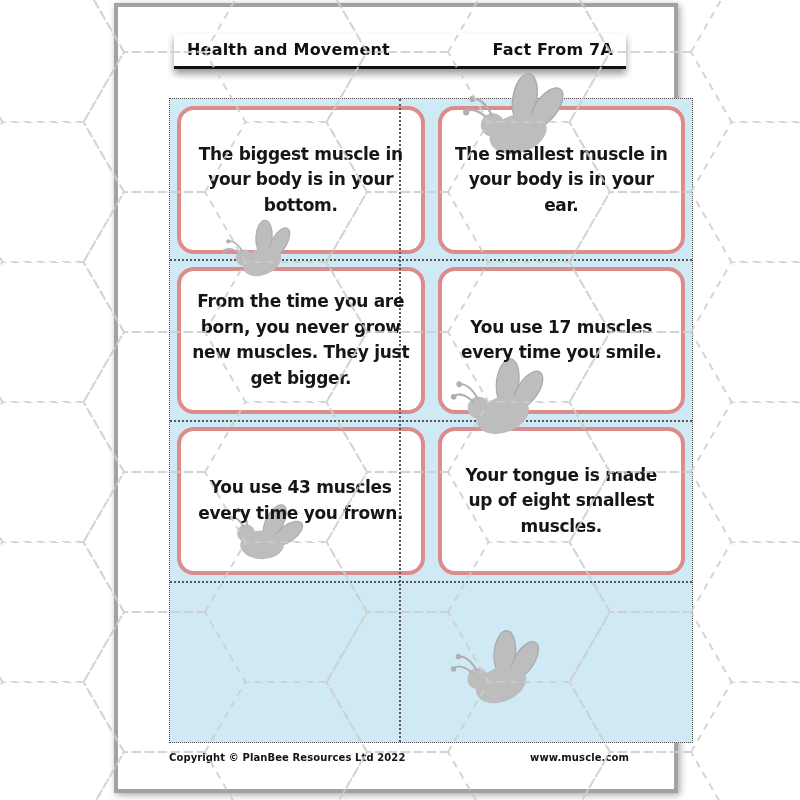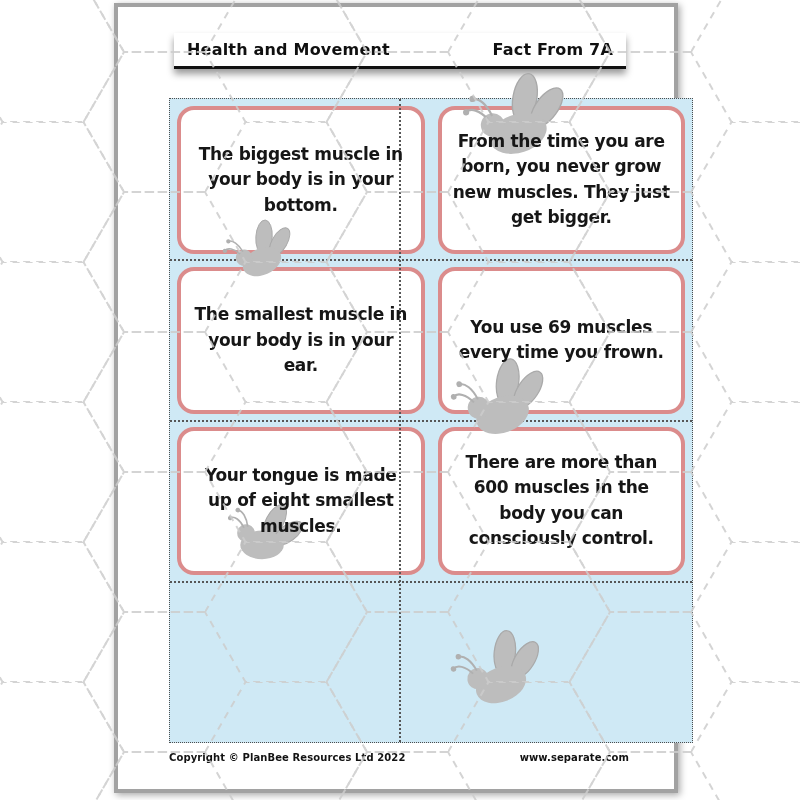--- a/index.html
+++ b/index.html
@@ -75,33 +75,33 @@
   <div class="header-bar">
     <span>Health and Movement</span>
     <span>Fact From 7A</span>
   </div>
 
   <div class="panel">
     <div class="card">
       <div class="card-text">The biggest muscle in your body is in your bottom.</div>
     </div>
     <div class="card">
+      <div class="card-text">The smallest muscle in your body is in your ear.</div>
+    </div>
+    <div class="card">
       <div class="card-text">From the time you are born, you never grow new muscles. They just get bigger.</div>
     </div>
     <div class="card">
-      <div class="card-text">The smallest muscle in your body is in your ear.</div>
-    </div>
-    <div class="card">
-      <div class="card-text">You use 69 muscles every time you frown.</div>
+      <div class="card-text">You use 17 muscles every time you smile.</div>
+    </div>
+    <div class="card">
+      <div class="card-text">You use 43 muscles every time you frown.</div>
     </div>
     <div class="card">
       <div class="card-text">Your tongue is made up of eight smallest muscles.</div>
-    </div>
-    <div class="card">
-      <div class="card-text">There are more than 600 muscles in the body you can consciously control.</div>
     </div>
 
     <div class="cut-h" style="top:160px;"></div>
     <div class="cut-h" style="top:321px;"></div>
     <div class="cut-h" style="top:482px;"></div>
     <div class="cut-v"></div>
   </div>
 
   <div class="bee bee-1">
     <svg viewBox="0 0 120 100" xmlns="http://www.w3.org/2000/svg">
@@ -179,21 +179,21 @@
         <path d="M28,50 C20,40 10,36 5,41"></path>
         <path d="M33,47 C28,34 20,26 13,27"></path>
       </g>
       <circle cx="5" cy="41" r="3.4" fill="#b0b0b0"></circle>
       <circle cx="13" cy="27" r="3.4" fill="#b0b0b0"></circle>
     </svg>
   </div>
 
   <div class="footer">
     <span>Copyright © PlanBee Resources Ltd 2022</span>
-    <span>www.separate.com</span>
+    <span>www.muscle.com</span>
   </div>
 </div>
 
 <svg class="watermark" xmlns="http://www.w3.org/2000/svg" width="800" height="800">
   <defs>
     <pattern id="hexes" width="243" height="140" patternUnits="userSpaceOnUse" patternTransform="translate(-38,-18)">
       <g fill="none" stroke="#cdcdcd" stroke-width="2" stroke-dasharray="7 6">
         <path d="M0,70 L40.5,0 L121.5,0 L162,70 L121.5,140 L40.5,140 Z"></path>
         <path d="M121.5,0 L162,-70 L243,-70 L283.5,0 L243,70 L162,70 Z"></path>
         <path d="M121.5,140 L162,70 L243,70 L283.5,140 L243,210 L162,210 Z"></path>

